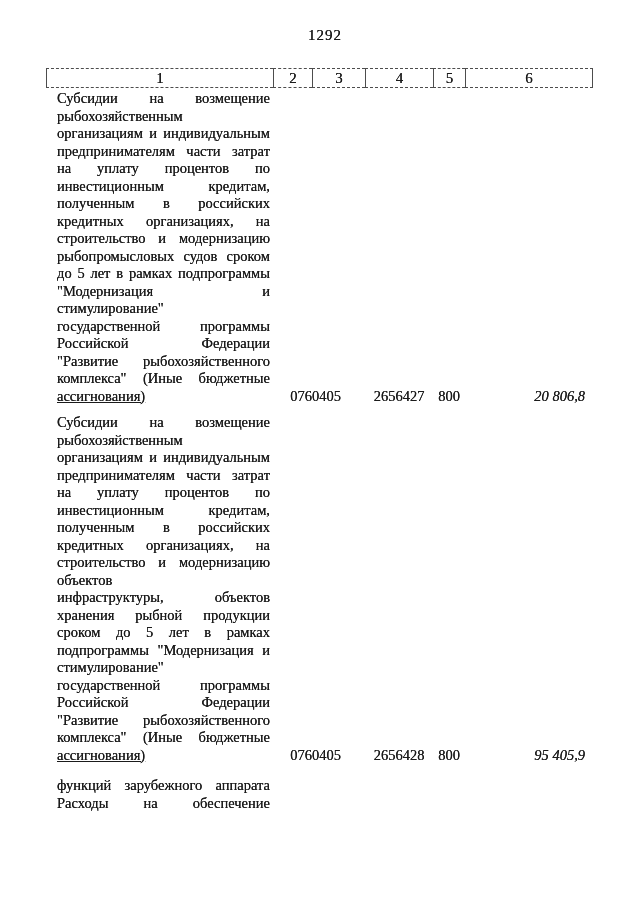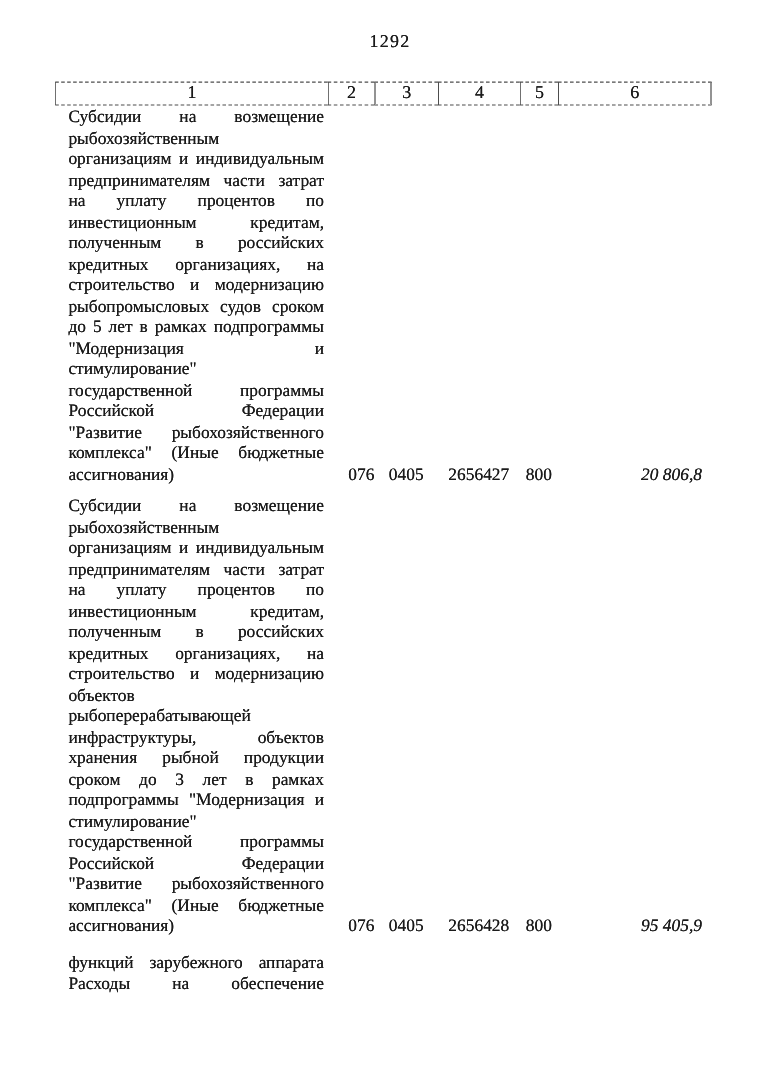--- a/index.html
+++ b/index.html
@@ -51,26 +51,26 @@
   #table-body .trow:first-child{margin-top:2px;}
   #table-body .trow:last-child{margin-top:13px;}
   .cell{
     box-sizing:border-box;
     font-size:14.5px;
     line-height:17.5px;
     text-shadow:0 0 .35px currentColor;
   }
   .col1{width:227px;padding-left:11px;padding-right:3px;}
   .col2{width:39px;text-align:right;}
-  .col3{width:53px;text-align:center;}
+  .col3{width:53px;}
   .col4{width:68px;text-align:center;}
   .col5{width:32px;text-align:center;}
   .col6{width:128px;text-align:right;padding-right:8px;font-style:italic;}
   .tline{text-align:justify;text-align-last:justify;}
-  .tline.plain{text-align:center;text-align-last:left;}
+  .tline.plain{text-align:center;text-align-last:left;text-decoration:underline;}
 </style>
 </head>
 <body>
 
 <div class="sheet">
   <div class="page-number">1292</div>
 
   <div class="tbl">
     <div class="thead">
       <div class="hcell w1">1</div>
@@ -113,24 +113,23 @@
             <div class="tline">Субсидии на возмещение</div>
             <div class="tline">рыбохозяйственным</div>
             <div class="tline">организациям и индивидуальным</div>
             <div class="tline">предпринимателям части затрат</div>
             <div class="tline">на уплату процентов по</div>
             <div class="tline">инвестиционным кредитам,</div>
             <div class="tline">полученным в российских</div>
             <div class="tline">кредитных организациях, на</div>
             <div class="tline">строительство и модернизацию</div>
             <div class="tline">объектов</div>
-            <div class="tline">рыбоперерабатывающей</div>
             <div class="tline">инфраструктуры, объектов</div>
             <div class="tline">хранения рыбной продукции</div>
-            <div class="tline">сроком до 3 лет в рамках</div>
+            <div class="tline">сроком до 5 лет в рамках</div>
             <div class="tline">подпрограммы "Модернизация и</div>
             <div class="tline">стимулирование"</div>
             <div class="tline">государственной программы</div>
             <div class="tline">Российской Федерации</div>
             <div class="tline">"Развитие рыбохозяйственного</div>
             <div class="tline">комплекса" (Иные бюджетные</div>
             <div class="tline plain">ассигнования)</div>
           </div>
           <div class="cell col2">076</div>
           <div class="cell col3">0405</div>

